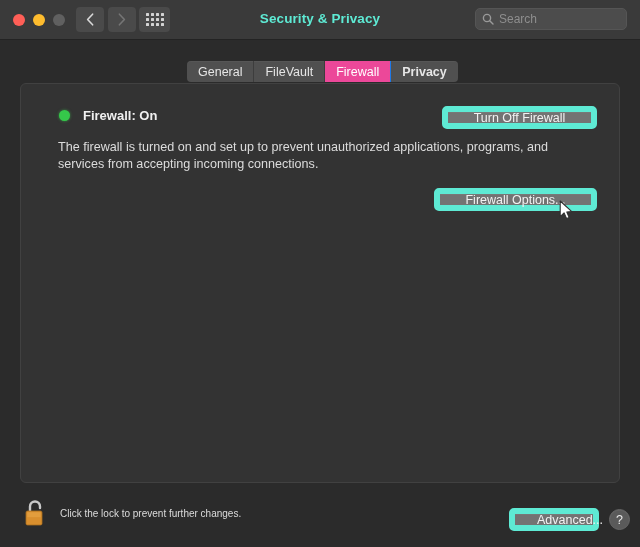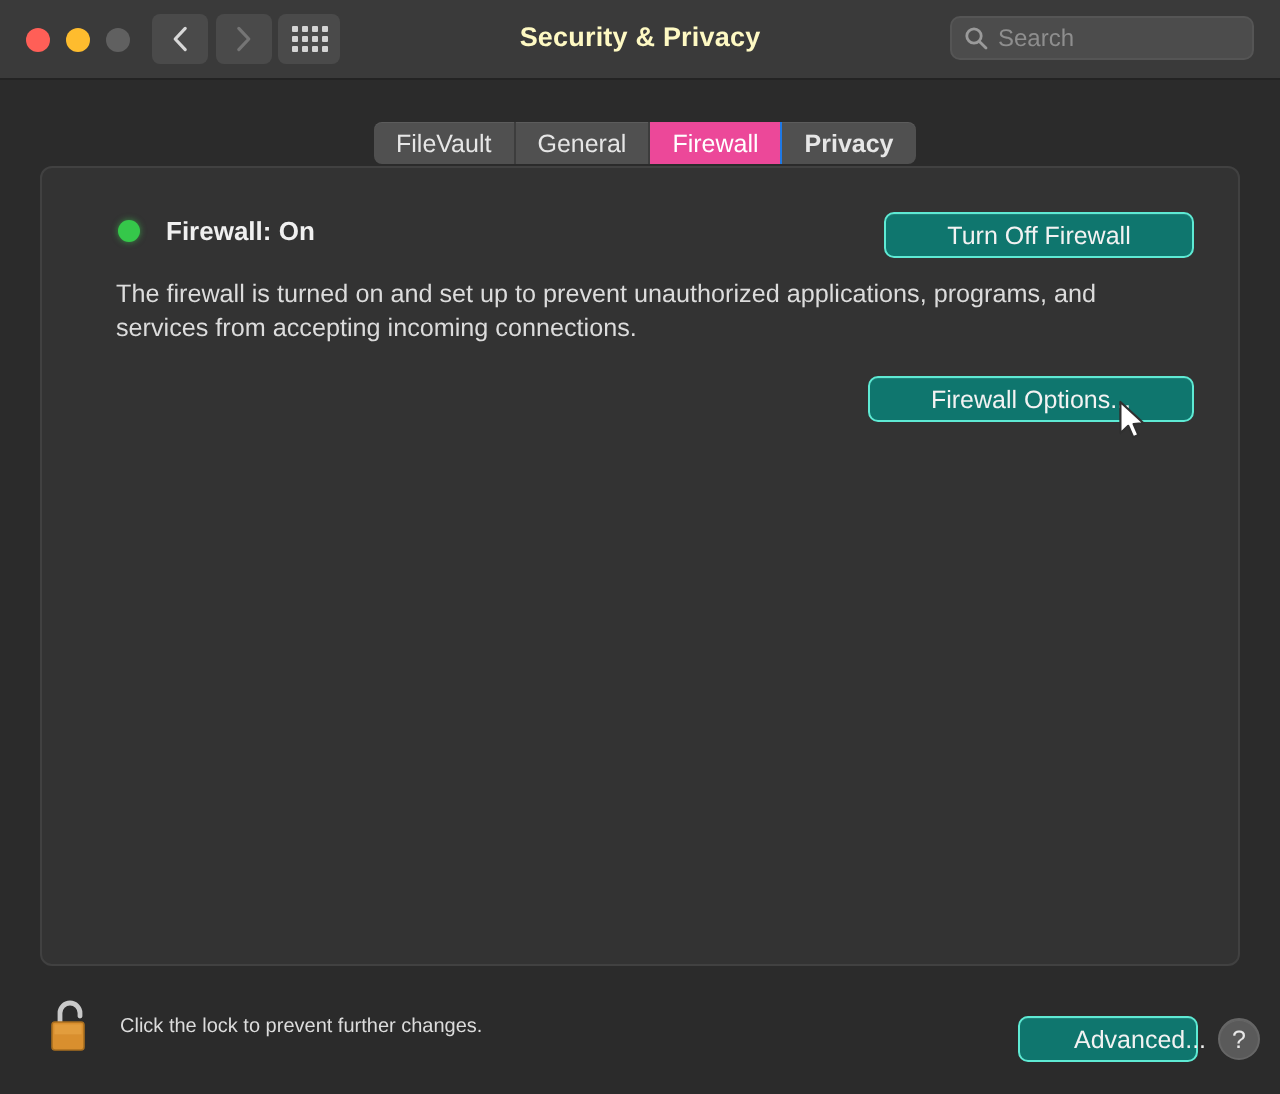--- a/index.html
+++ b/index.html
@@ -90,21 +90,21 @@
     border-radius: 0.5px;
   }
 
   .win-title {
     position: absolute;
     left: 0; top: 11px;
     width: 640px;
     text-align: center;
     font-size: 13.5px;
     font-weight: bold;
-    color: #fef9c3;
+    color: #5eead4;
     letter-spacing: 0.1px;
   }
 
   .search-field {
     position: absolute;
     right: 13px; top: 8px;
     width: 152px; height: 22px;
     background: #4c4c4c;
     border: 1px solid #555;
     border-radius: 5px;
@@ -182,22 +182,22 @@
     position: absolute;
     left: 37px; top: 55px;
     width: 515px;
     font-size: 12.6px;
     line-height: 16.5px;
     color: #dcdcdc;
   }
 
   
   .btn {
-    background: #0f766e;
-    border: 1px solid #5eead4;
+    background: #737373;
+    border: 6px solid #5eead4;
     border-radius: 5px;
     color: #f2f2f2;
     font-size: 12.5px;
     font-family: "Liberation Sans", sans-serif;
     display: flex;
     align-items: center;
     justify-content: center;
     white-space: nowrap;
     box-shadow: 0 0.5px 0 rgba(255,255,255,0.08) inset;
   }
@@ -304,22 +304,22 @@
     <div class="search-field">
       <svg width="12" height="12" viewBox="0 0 12 12">
         <circle cx="5" cy="5" r="3.6" fill="none" stroke="#9a9a9a" stroke-width="1.4"></circle>
         <line x1="7.7" y1="7.7" x2="11" y2="11" stroke="#9a9a9a" stroke-width="1.4" stroke-linecap="round"></line>
       </svg>
       <span class="search-placeholder">Search</span>
     </div>
   </div>
 
   <div class="tabbar">
+    <div class="tab">General</div>
     <div class="tab">FileVault</div>
-    <div class="tab">General</div>
     <div class="tab active">Firewall</div>
     <div class="tab">Privacy</div>
   </div>
 
   <div class="content">
 
     <div class="status-row">
       <span class="status-dot"></span>
       <span class="status-label">Firewall: On</span>
     </div>

